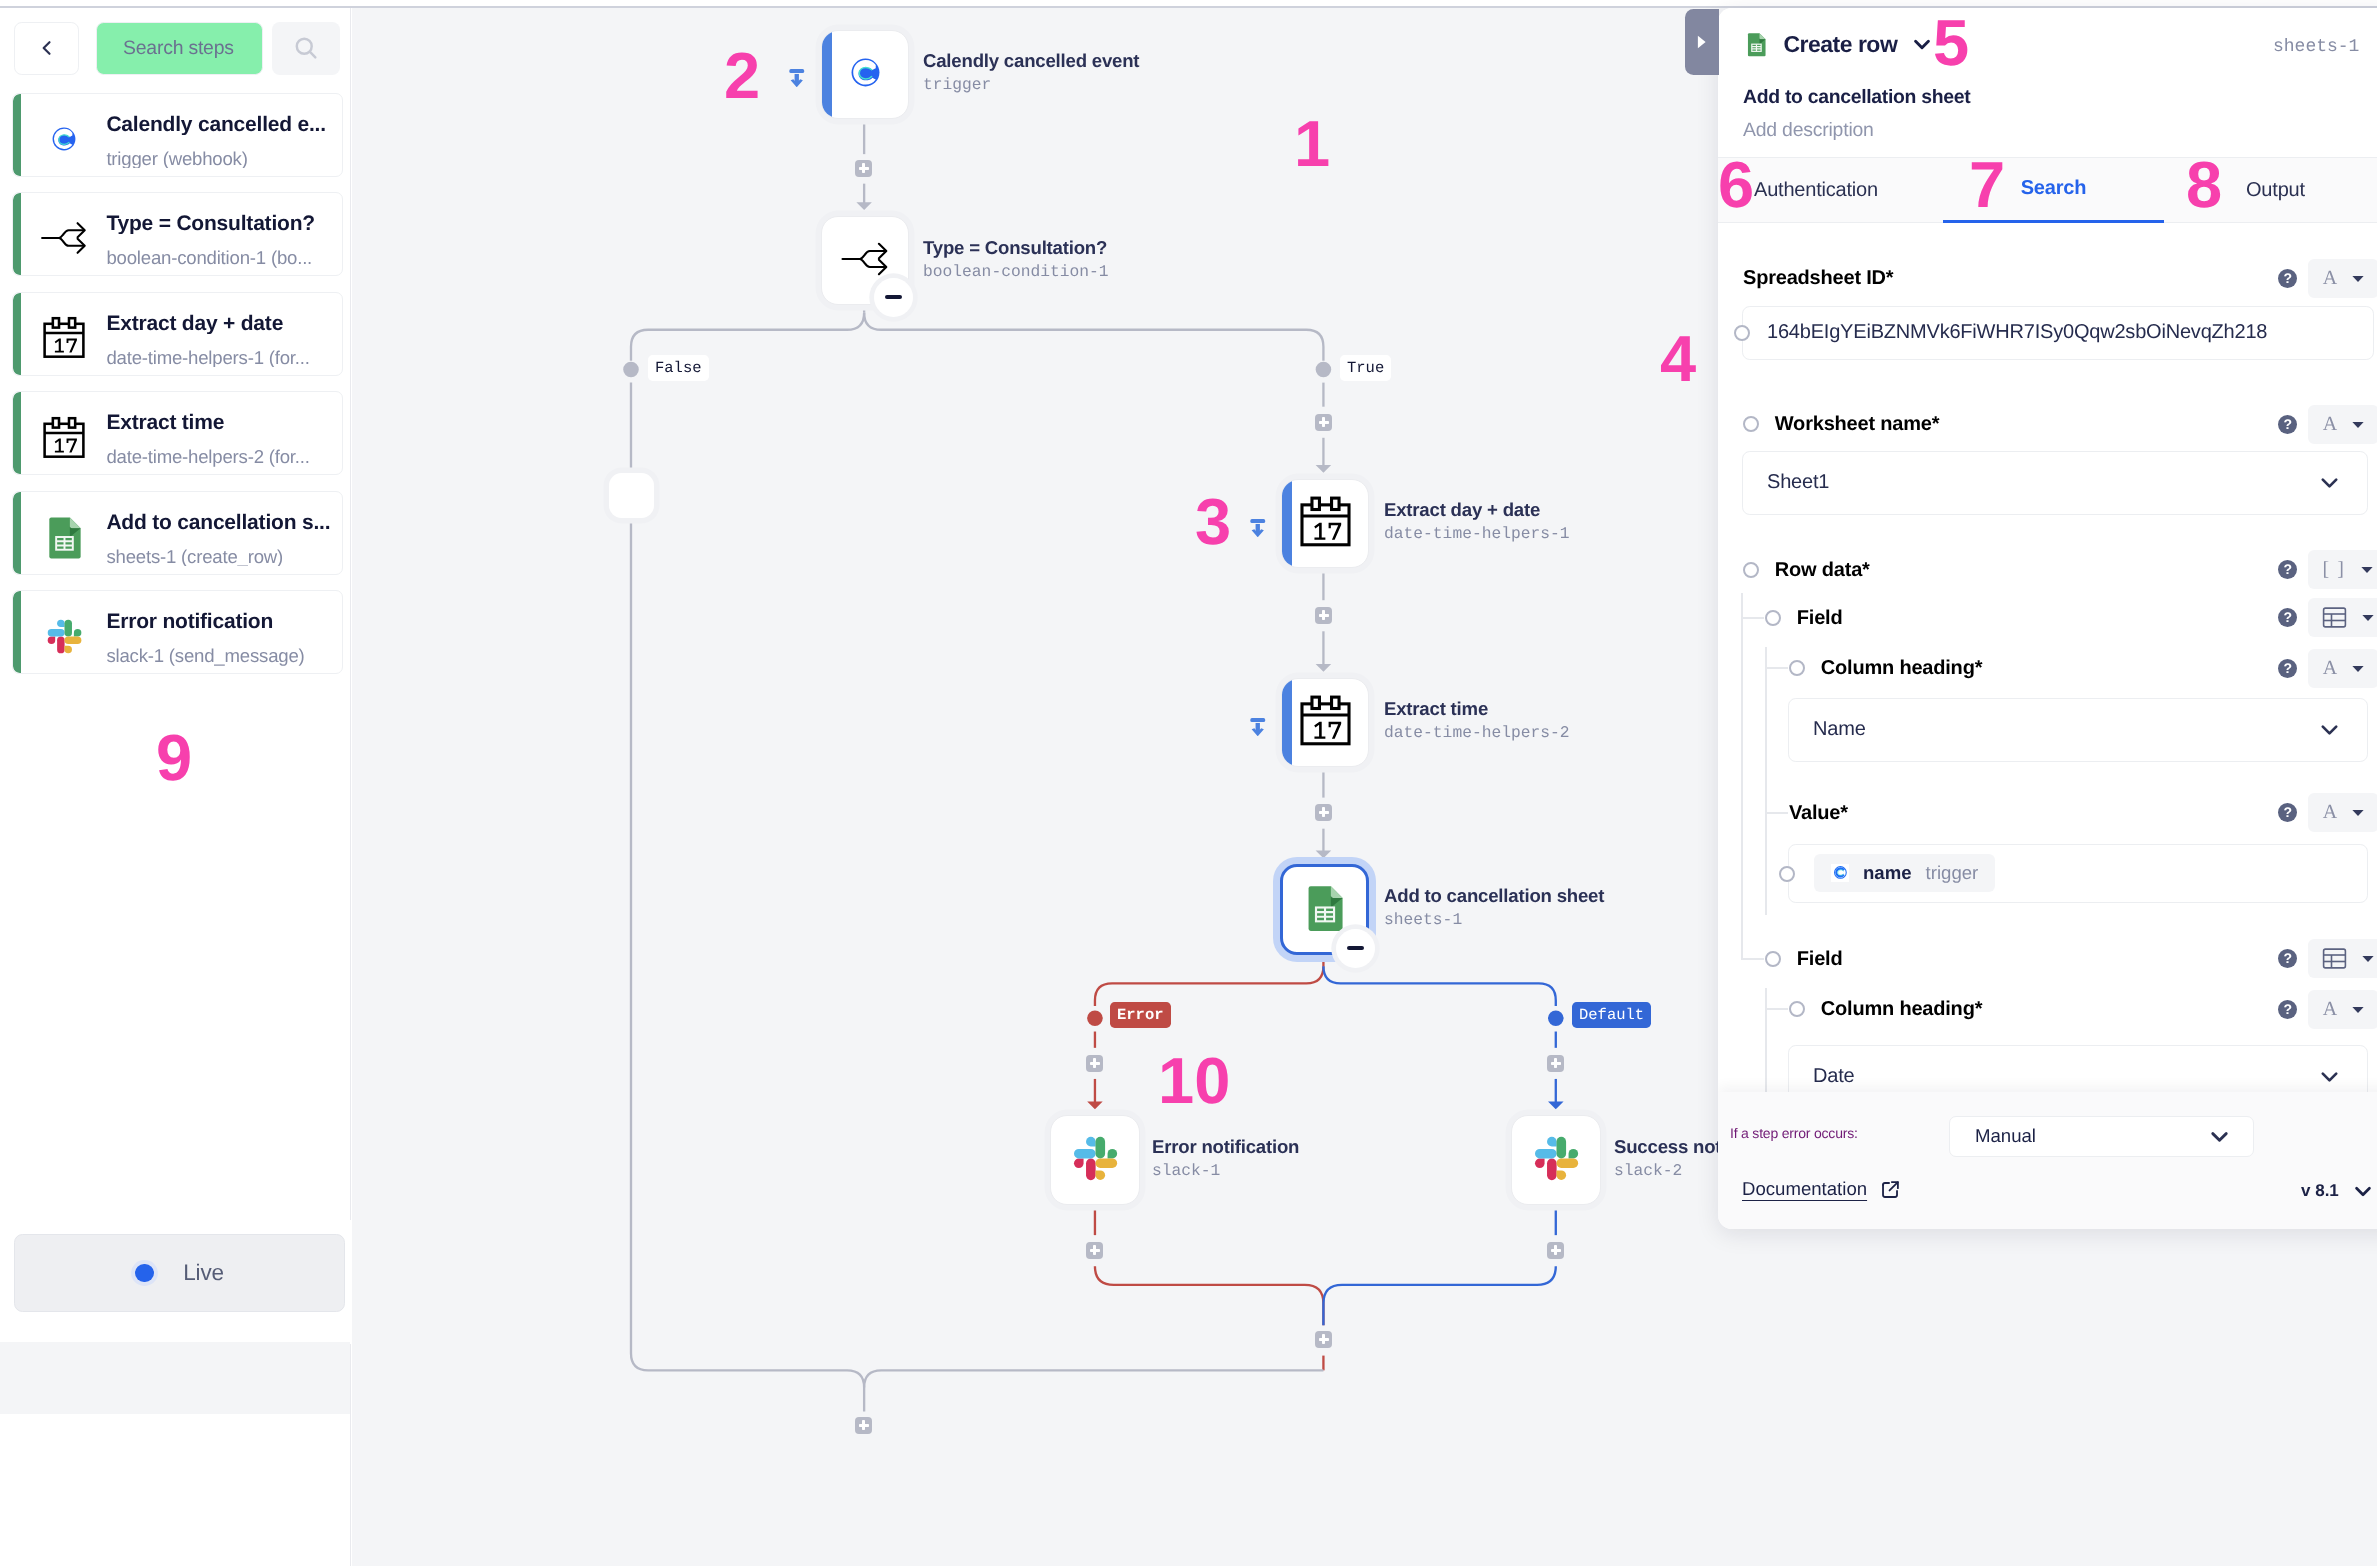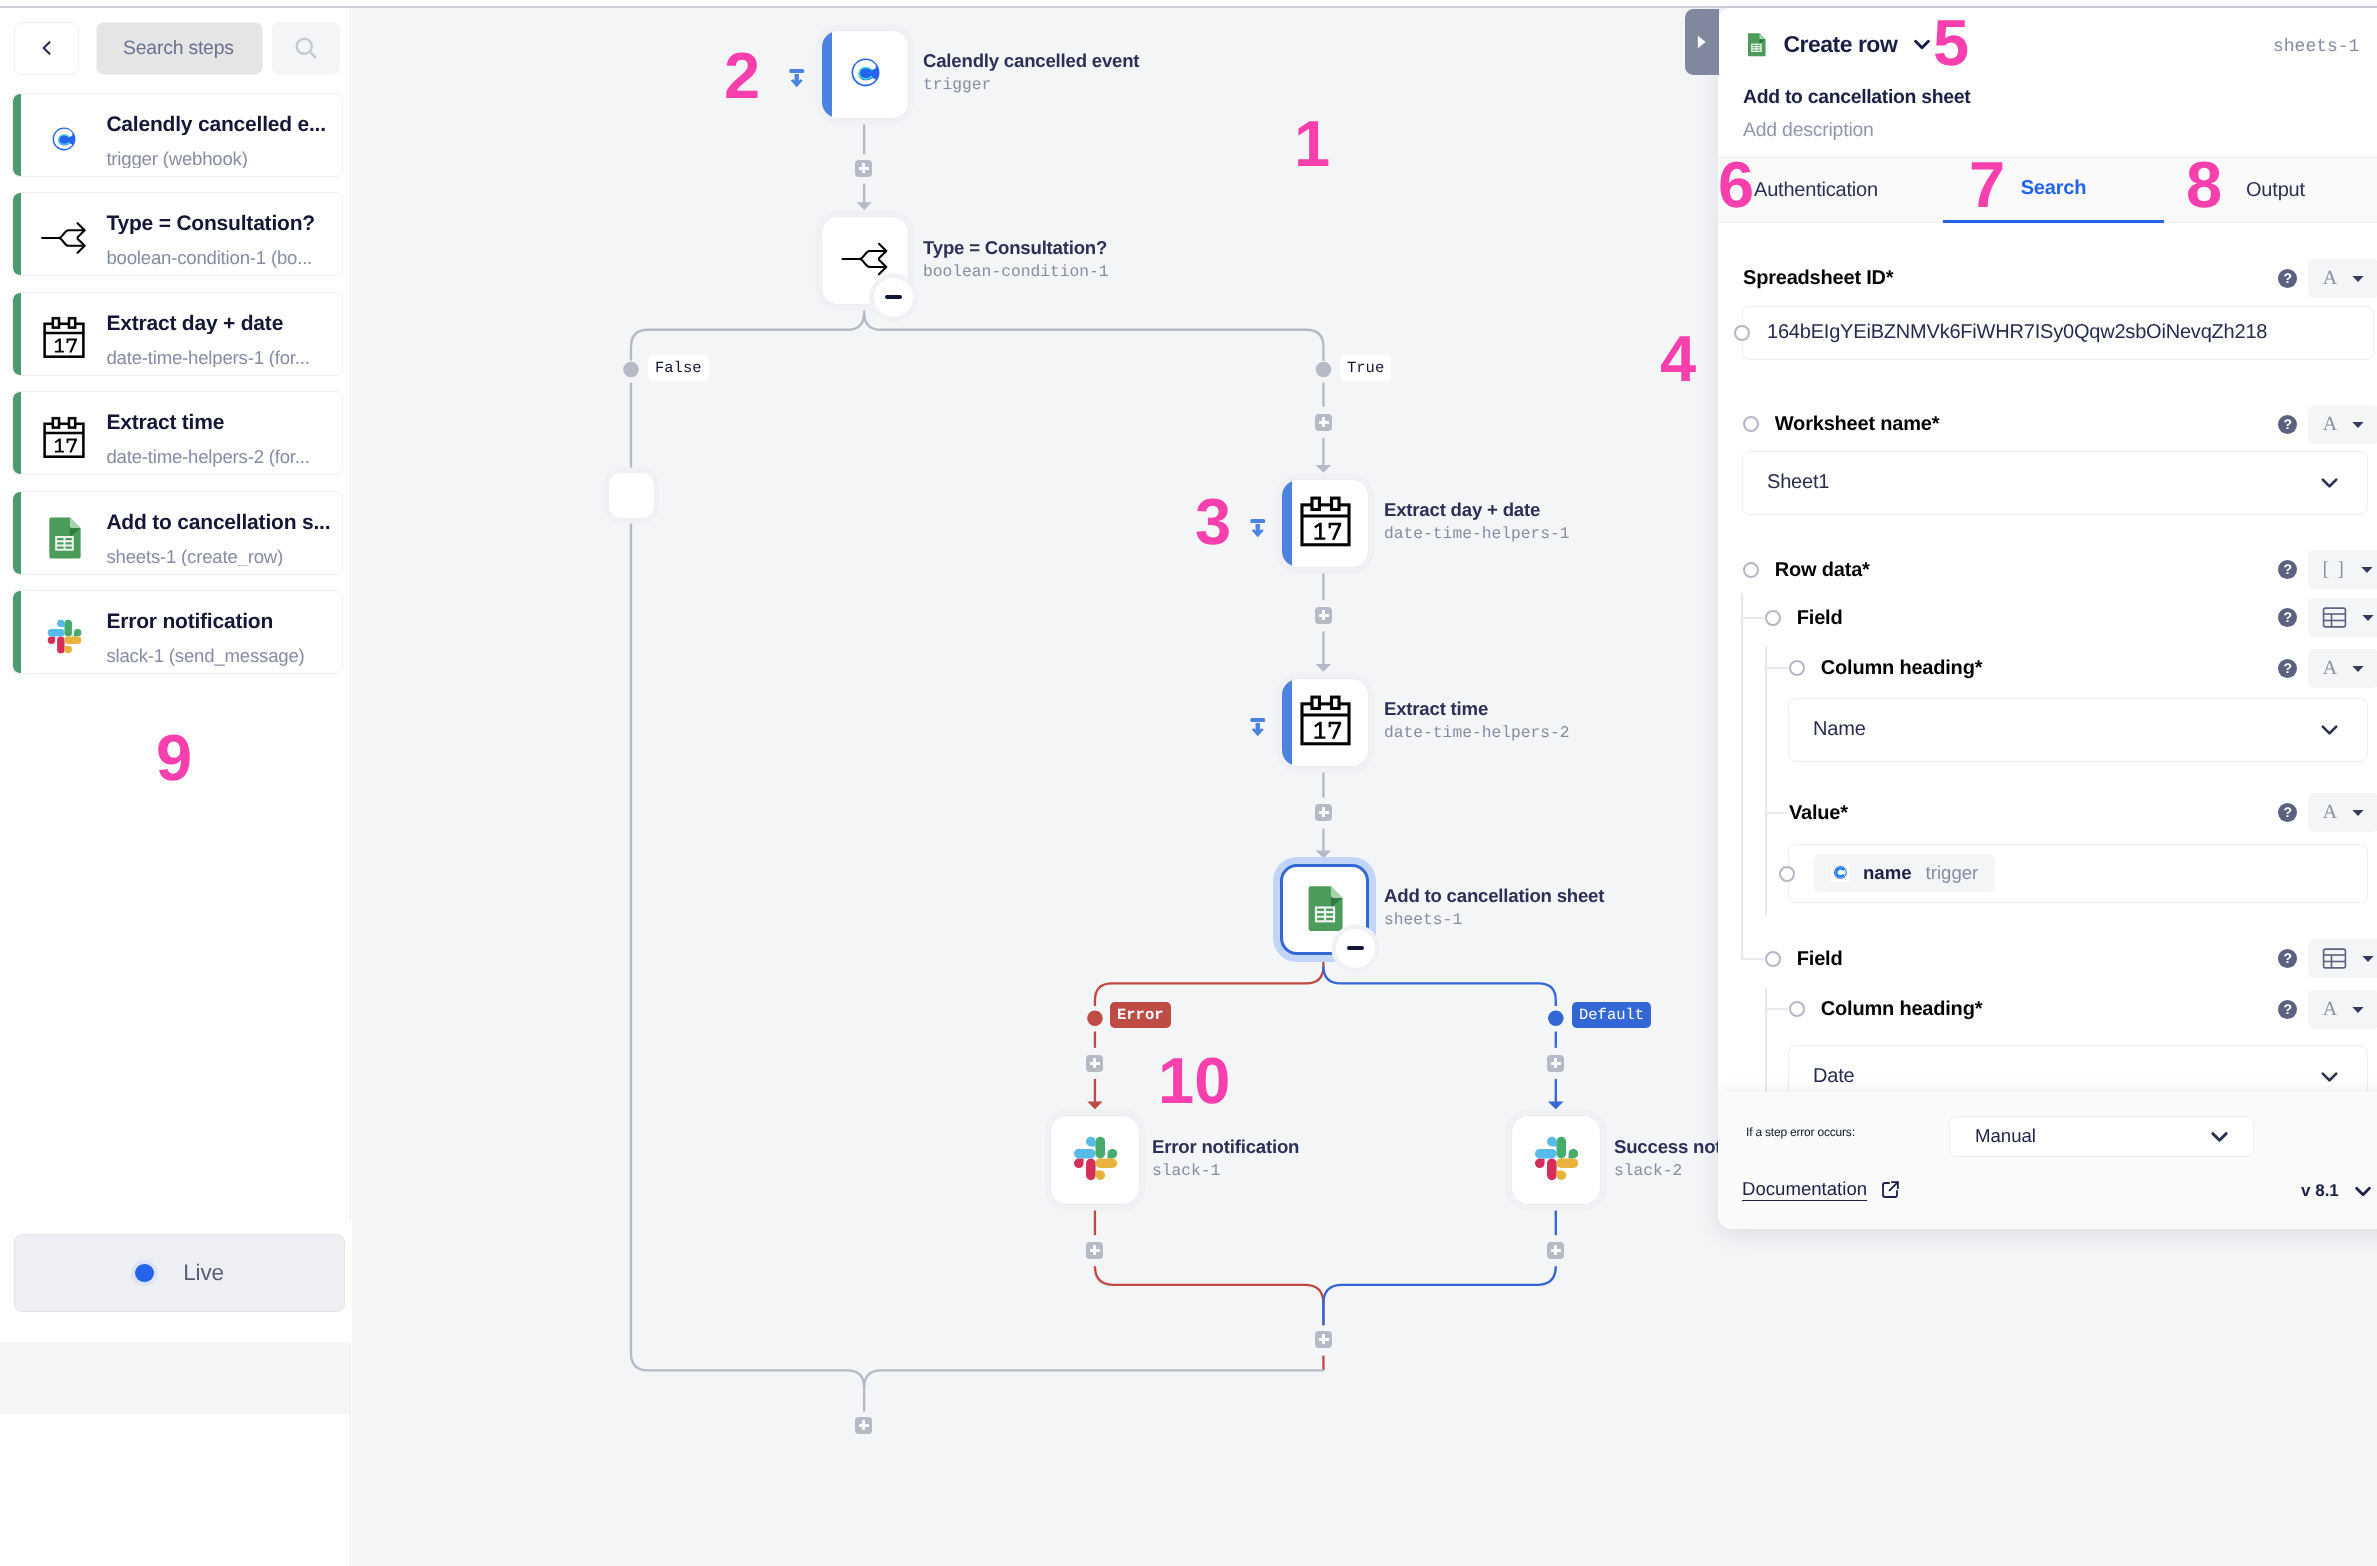--- a/index.html
+++ b/index.html
@@ -10,21 +10,21 @@
   
   .toprule{position:absolute;left:0;top:6.2px;width:2377px;height:1.6px;background:#cfd2dc;}
 
   
   .sidebar{position:absolute;left:0;top:7.8px;width:351px;height:1559px;background:#fff;
     border-right:0.8px solid #e9eaee;}
   .sb-head{position:absolute;left:0;top:0;width:351px;height:71px;}
   .sb-back{position:absolute;left:14px;top:14px;width:65px;height:53px;border:0.8px solid #eef0f3;
     border-radius:7.8px;background:#fff;display:flex;align-items:center;justify-content:center;}
   .sb-search{position:absolute;left:96px;top:14px;width:167px;height:53px;border:0.8px solid #eef0f3;
-    border-radius:7.8px;background:#e5e5e5;display:flex;align-items:center;padding-left:26px;overflow:hidden;}
+    border-radius:7.8px;background:#86efac;display:flex;align-items:center;padding-left:26px;overflow:hidden;}
   .sb-search span{font-size:19.4px;color:#6b7190;white-space:nowrap;letter-spacing:-0.2px;}
   .sb-searchbtn{position:absolute;left:272px;top:14px;width:68px;height:53px;border-radius:7.8px;
     background:#f4f5f7;display:flex;align-items:center;justify-content:center;}
 
   .sb-list{position:absolute;left:0;top:85px;width:351px;text-decoration:underline;}
   .sb-card{position:relative;margin:0 0 15.5px 12.4px;width:331px;height:84px;border:0.8px solid #eef0f3;
     border-radius:7px;background:#fff;display:flex;align-items:center;overflow:hidden;}
   .sb-card .accent{position:absolute;left:0;top:0;width:7.8px;height:100%;background:#4e9a6e;border-radius:7px 0 0 7px;}
   .sb-card .ico{position:absolute;left:51px;top:45px;transform:translate(-50%,-50%);
     width:47px;height:47px;display:flex;align-items:center;justify-content:center;}
@@ -100,21 +100,21 @@
     display:flex;align-items:center;}
   .inputbox .v{font-size:20px;color:#262c4e;letter-spacing:-0.2px;}
   .treeline{position:absolute;background:#e6e8ec;}
   .token{border-radius:6.2px;background:#f4f5f7;display:flex;align-items:center;gap:14px;padding:0 17px;}
   .token .rd{width:18px;height:18px;background:#fff;display:flex;align-items:center;justify-content:center;flex:none;}
   .token .nm{font-size:18.6px;font-weight:700;color:#1c2246;}
   .token .src{font-size:18.6px;color:#868ca4;}
 
   .pnl-foot{position:absolute;left:0;top:1084px;width:684px;height:145px;background:#fafafb;
     box-shadow:0 -5.4px 12.4px rgba(17,20,45,.05);}
-  .foot-err{position:absolute;left:28px;top:33px;font-size:12px;color:#0f172a;letter-spacing:-0.2px;}
+  .foot-err{position:absolute;left:12px;top:33px;font-size:14px;color:#701a75;letter-spacing:-0.2px;}
   .foot-sel{position:absolute;left:231px;top:24px;width:305px;height:41px;border:0.8px solid #eceef1;
     border-radius:7px;background:#fff;display:flex;align-items:center;padding:0 22px 0 25px;}
   .foot-sel .v{font-size:18.6px;color:#1c2246;}
   .foot-doc{position:absolute;left:24px;top:86px;display:flex;align-items:center;gap:11.7px;}
   .foot-doc .l{font-size:18.6px;color:#1c2246;text-decoration:underline;text-underline-offset:4.7px;}
   .foot-ver{position:absolute;left:583px;top:88px;display:flex;align-items:center;gap:13.2px;
     font-size:17px;color:#1c2246;font-weight:700;}
 
   .anno{position:absolute;color:#f740ad;font-weight:700;font-family:"Liberation Sans",sans-serif;
     line-height:1;z-index:60;white-space:nowrap;}

